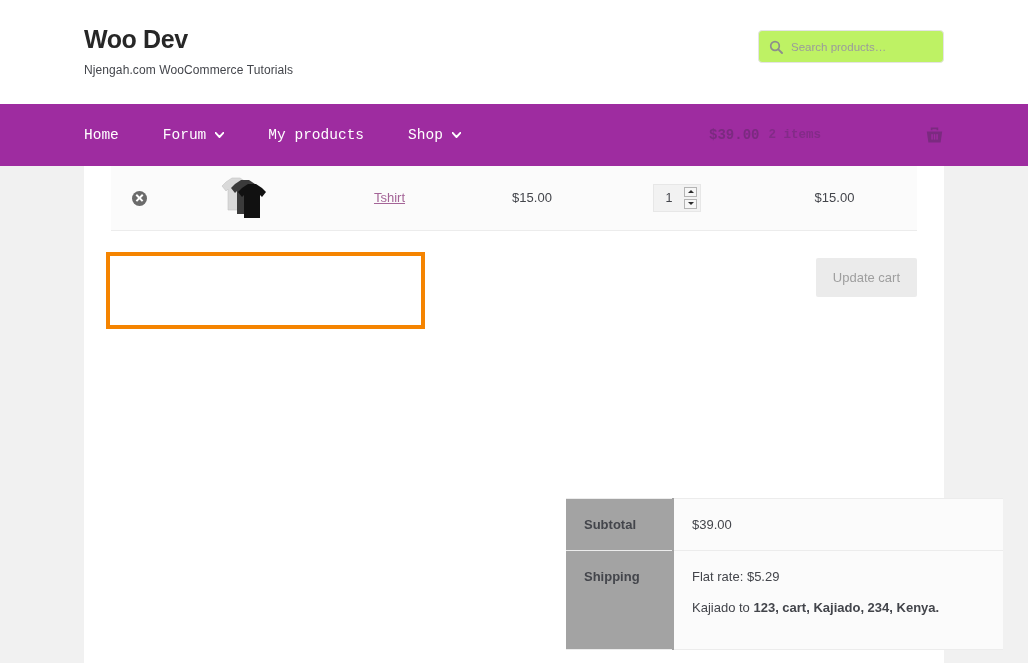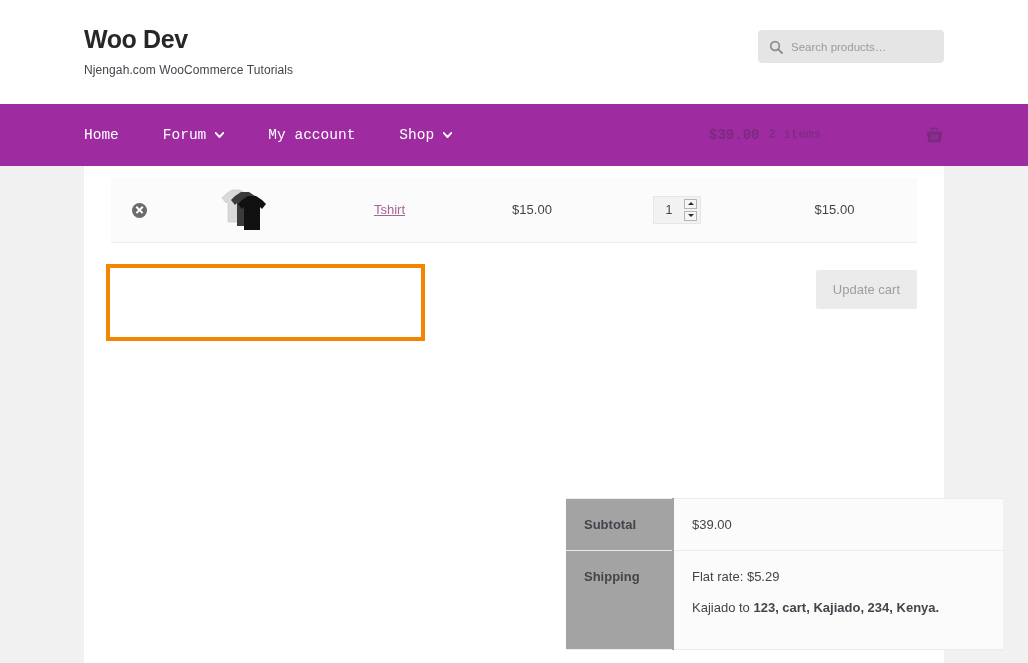--- a/index.html
+++ b/index.html
@@ -43,21 +43,21 @@
     margin-top: 9px;
     letter-spacing: 0.1px;
   }
 
   .search-form {
     position: absolute;
     right: 0;
     top: 30px;
     width: 186px;
     height: 33px;
-    background: #e5e5e5;
+    background: #bef264;
     border: 1px solid #e4e4e4;
     border-radius: 4px;
     display: flex;
     align-items: center;
     padding: 0 10px;
   }
   .search-icon { width: 14px; height: 14px; flex: 0 0 14px; margin-right: 8px; }
   .search-icon svg { display: block; }
   .search-input {
     border: none;
@@ -129,21 +129,21 @@
   }
   .basket-icon svg { display: block; }
 
   
   .page-wrap {
     width: 860px;
     margin: 0 auto;
     background: #ffffff;
     min-height: 497px;
     position: relative;
-    padding: 12px 27px;
+    padding: 0 27px;
   }
 
   
   .cart-table { width: 100%; border-collapse: collapse; }
   .cart-row {
     background: #fbfbfb;
     border-bottom: 1px solid #ececec;
   }
   .cart-row td {
     padding: 0;
@@ -351,21 +351,21 @@
       </li>
       <li class="nav-item">
         <span>Forum</span>
         <span class="chevron-down-icon">
           <svg width="9" height="6" viewBox="0 0 9 6">
               <path d="M0.6 0.8 L4.5 5 L8.4 0.8" fill="none" stroke="#ffffff" stroke-width="1.9" stroke-linecap="round" stroke-linejoin="round"></path>
             </svg>
         </span>
       </li>
       <li class="nav-item">
-        <span>My account</span>
+        <span>My products</span>
       </li>
       <li class="nav-item">
         <span>Shop</span>
         <span class="chevron-down-icon">
           <svg width="9" height="6" viewBox="0 0 9 6">
               <path d="M0.6 0.8 L4.5 5 L8.4 0.8" fill="none" stroke="#ffffff" stroke-width="1.9" stroke-linecap="round" stroke-linejoin="round"></path>
             </svg>
         </span>
       </li>
     </ul>

